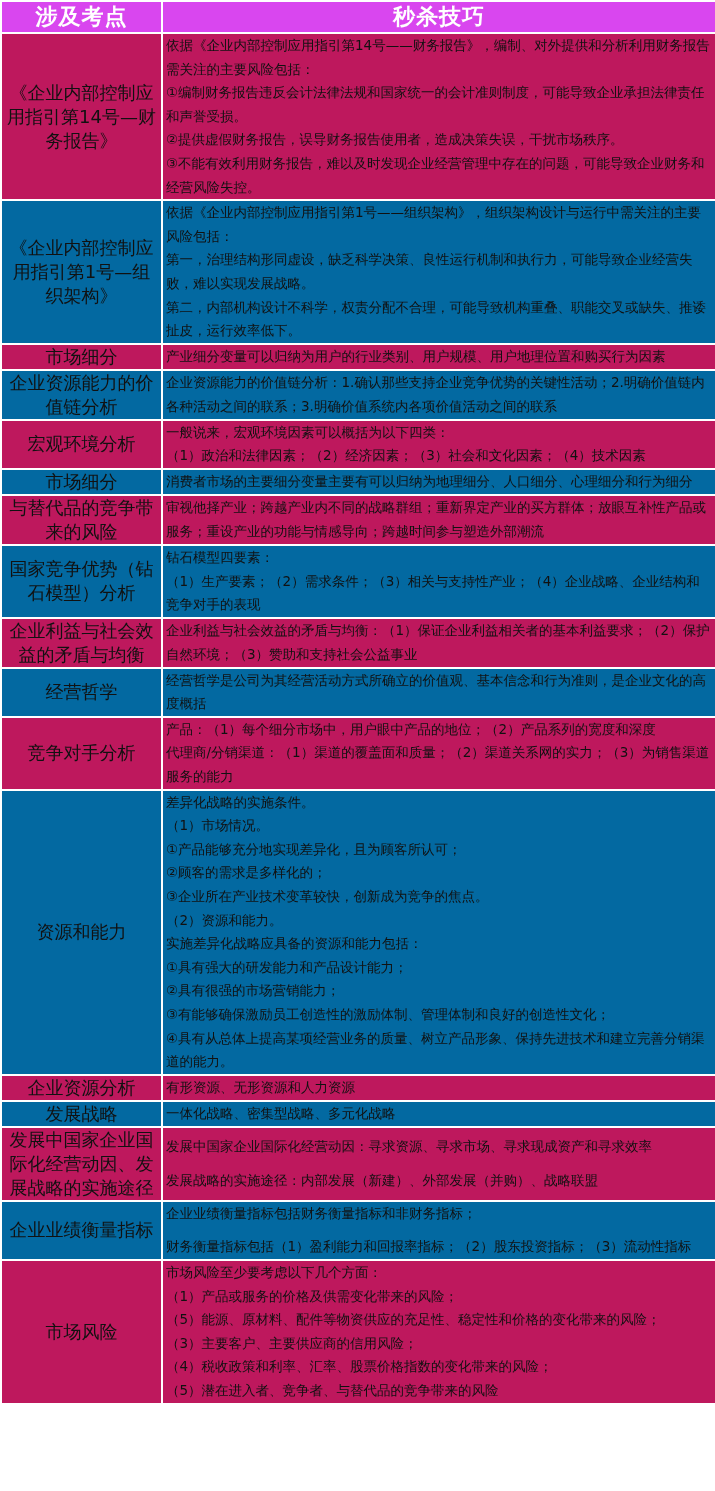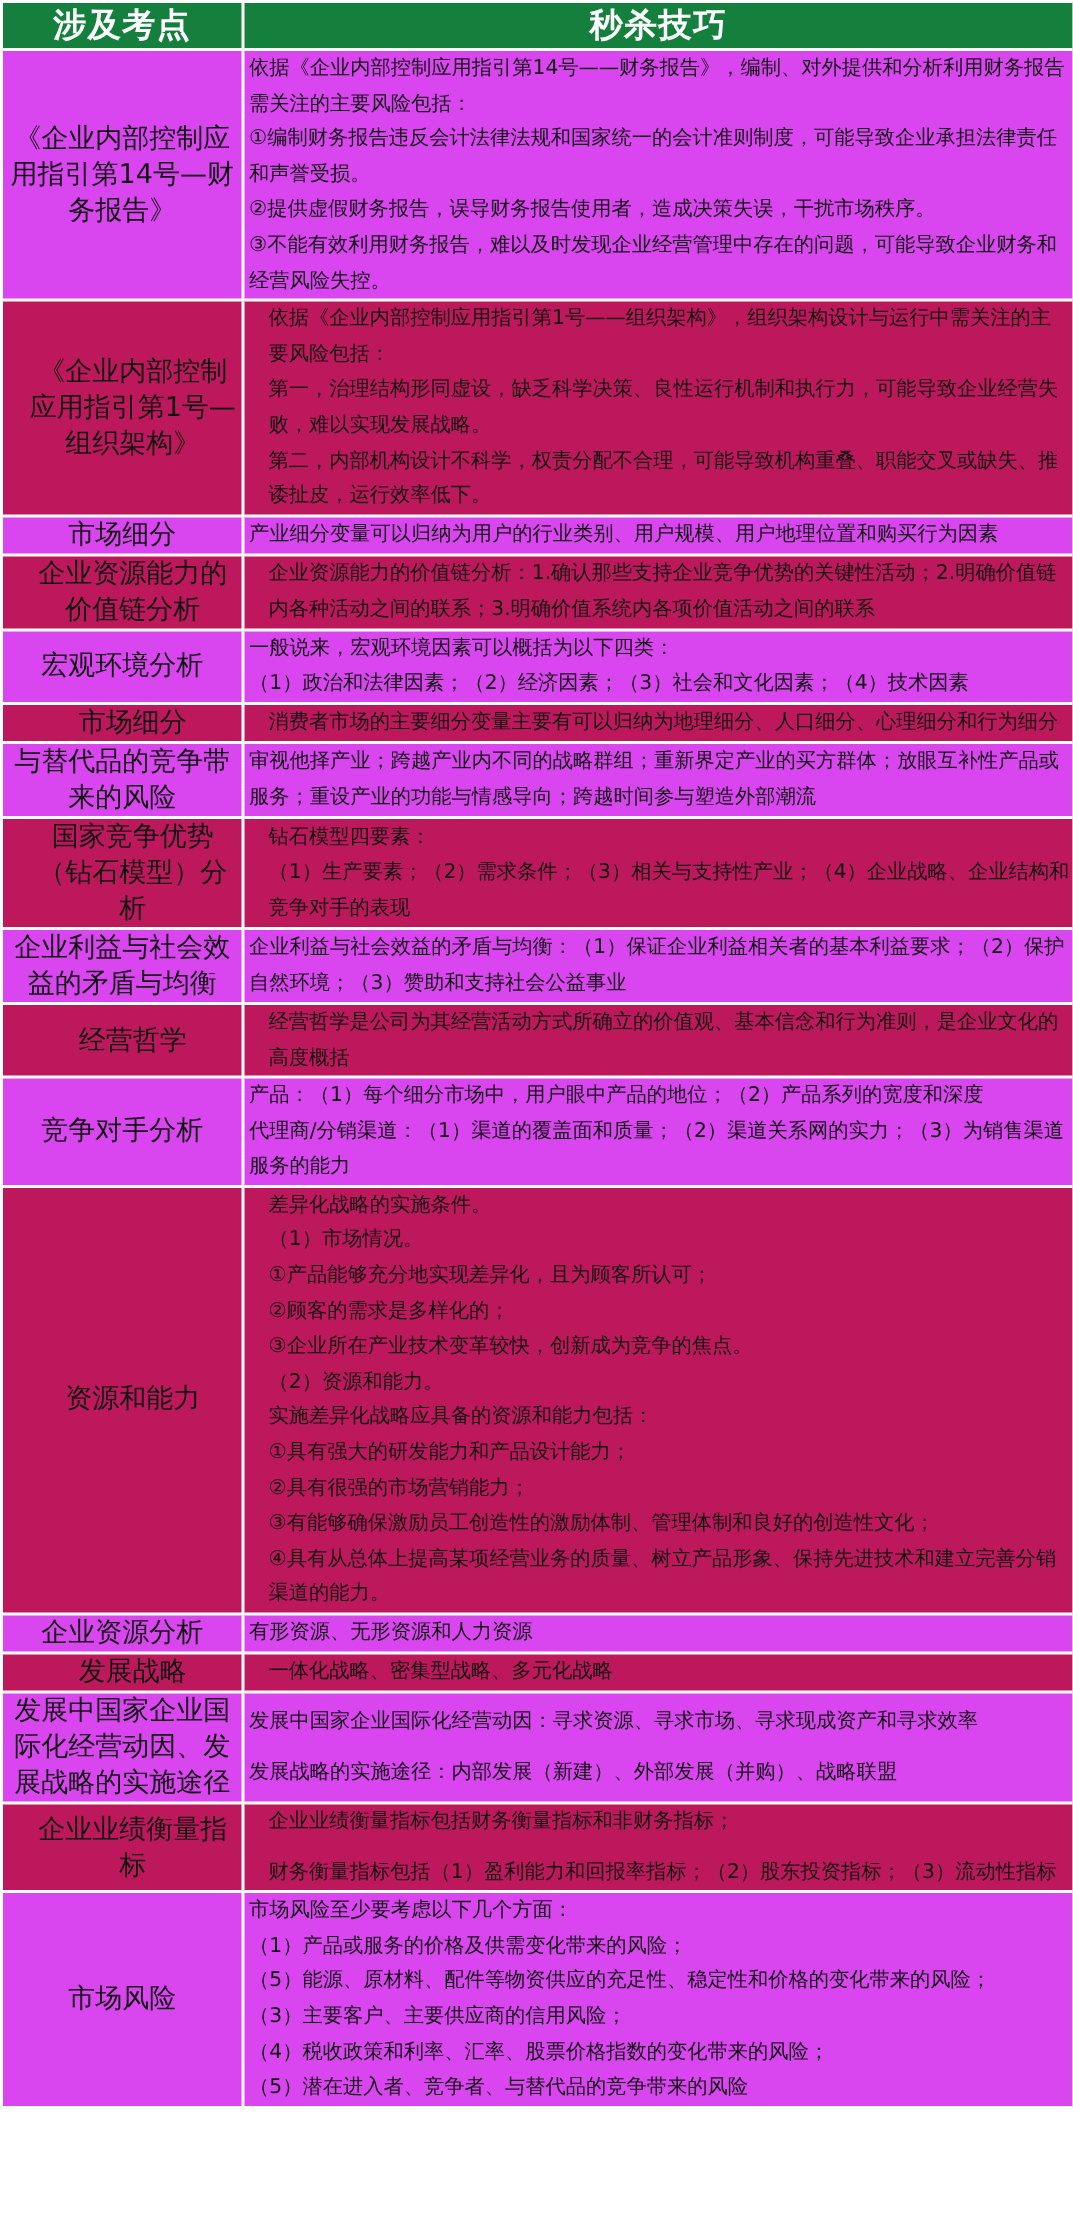--- a/index.html
+++ b/index.html
@@ -1,25 +1,25 @@
 <!DOCTYPE html>
 <html><head>
 <meta charset="utf-8">
 <style>
   html, body { margin: 0; padding: 0; background: #ffffff; }
   body { width: 715px; font-family: "DejaVu Sans", "Liberation Sans", sans-serif; color: #111; }
   table.main { width: 715px; border-collapse: collapse; table-layout: fixed; }
   table.main col.c1 { width: 161px; }
   table.main col.c2 { width: 554px; }
   th, td { border: 2px solid #ffffff; padding: 0; }
-  th { background: #15803d; color: #ffffff; font-size: 22px; font-weight: bold; height: 30px; text-align: center; letter-spacing: 1px; }
+  th { background: #d946ef; color: #ffffff; font-size: 22px; font-weight: bold; height: 30px; text-align: center; letter-spacing: 1px; }
   td.topic { text-align: center; vertical-align: middle; font-size: 18px; line-height: 24px; padding: 0 2px; }
   td.content { vertical-align: middle; font-size: 13.5px; line-height: 23.6px; padding: 0 2px 0 3px; text-align: left; }
-  tr.light td { background: #d946ef; }
-  tr.dark td { background: #be185d; padding-left: 16px; }
+  tr.light td { background: #be185d; }
+  tr.dark td { background: #0369a1; }
   .line { display: block; }
   .gap { display: block; height: 10px; }
 </style>
 </head>
 <body>
 
 <table class="main">
   <colgroup>
       <col class="c1">
       <col class="c2">

